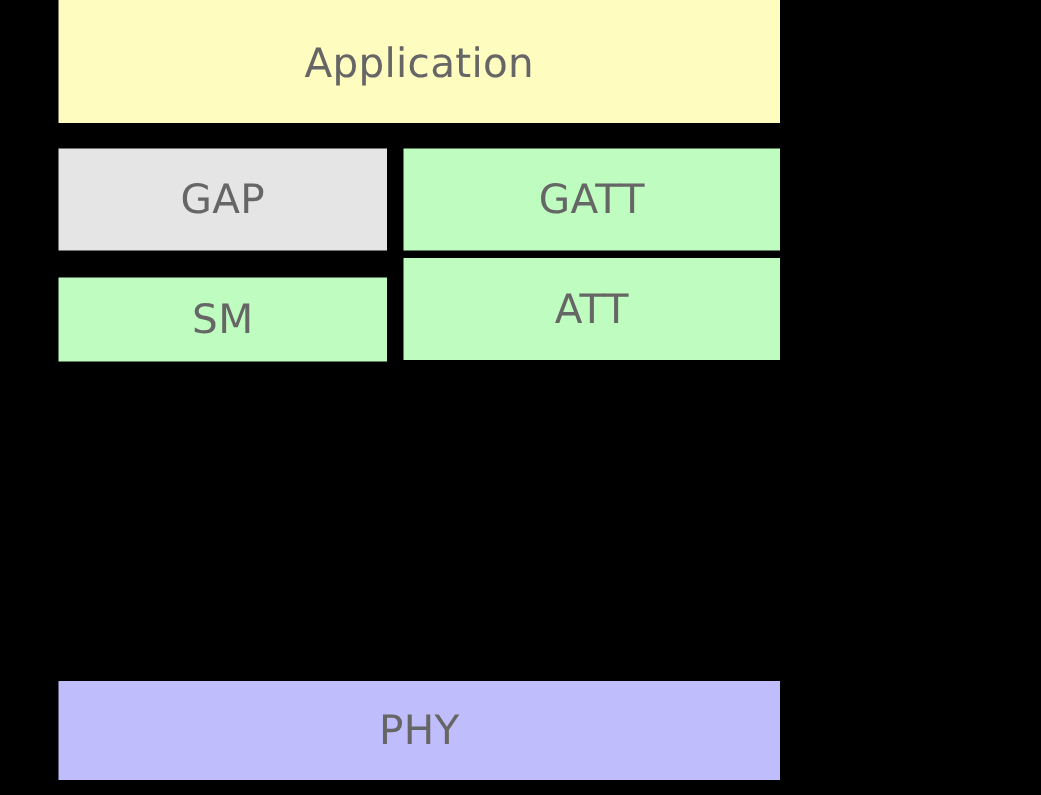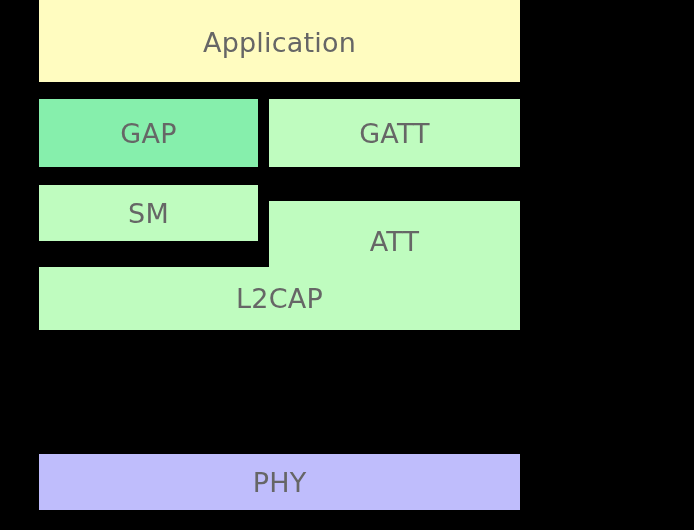--- a/index.html
+++ b/index.html
@@ -48,21 +48,21 @@
     background: #fffcc0;
   }
   .box-application .layer-label { padding-top: 8px; }
 
   
   .box-gap {
     left: 39px;
     top: 99px;
     width: 219px;
     height: 68px;
-    background: #86efac;
+    background: #e5e5e5;
   }
   .box-gatt {
     left: 269px;
     top: 99px;
     width: 251px;
     height: 68px;
     background: #bffcbf;
     justify-content: center;
   }
 
@@ -70,23 +70,23 @@
   .box-sm {
     left: 39px;
     top: 185px;
     width: 219px;
     height: 56px;
     background: #bffcbf;
     align-items: center;
   }
   .box-att {
     left: 269px;
-    top: 201px;
+    top: 172px;
     width: 251px;
-    height: 80px;
+    height: 68px;
     background: #bffcbf;
   }
 
   
   .box-l2cap {
     left: 39px;
     top: 267px;
     width: 481px;
     height: 63px;
     background: #bffcbf;
@@ -99,21 +99,21 @@
     width: 481px;
     height: 68px;
     background: #bfbdfc;
   }
 
   
   .box-phy {
     left: 39px;
     top: 454px;
     width: 481px;
-    height: 56px;
+    height: 66px;
     background: #bfbdfc;
   }
 </style>
 </head>
 <body>
 
 <div id="stack">
 
   <div class="layer-box box-application">
     <span class="layer-label">Application</span>
@@ -128,22 +128,19 @@
   </div>
 
   <div class="layer-box box-sm">
     <span class="layer-label">SM</span>
   </div>
 
   <div class="layer-box box-att">
     <span class="layer-label">ATT</span>
   </div>
 
-  <div class="layer-box box-l2cap">
-    <span class="layer-label">L2CAP</span>
-  </div>
 
 
   <div class="layer-box box-phy">
     <span class="layer-label">PHY</span>
   </div>
 
 </div>
 
 </body></html>

